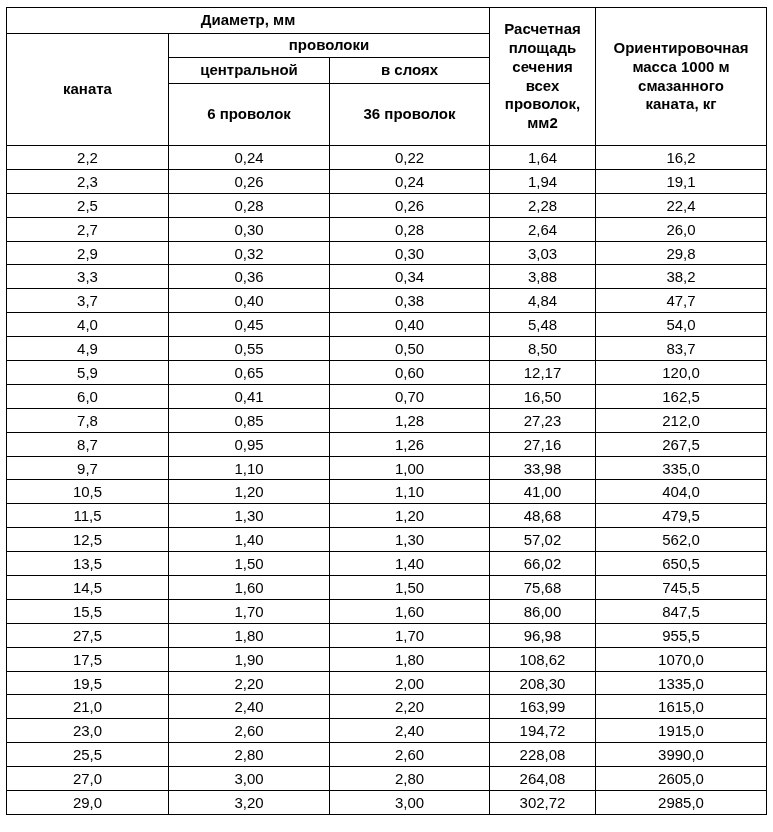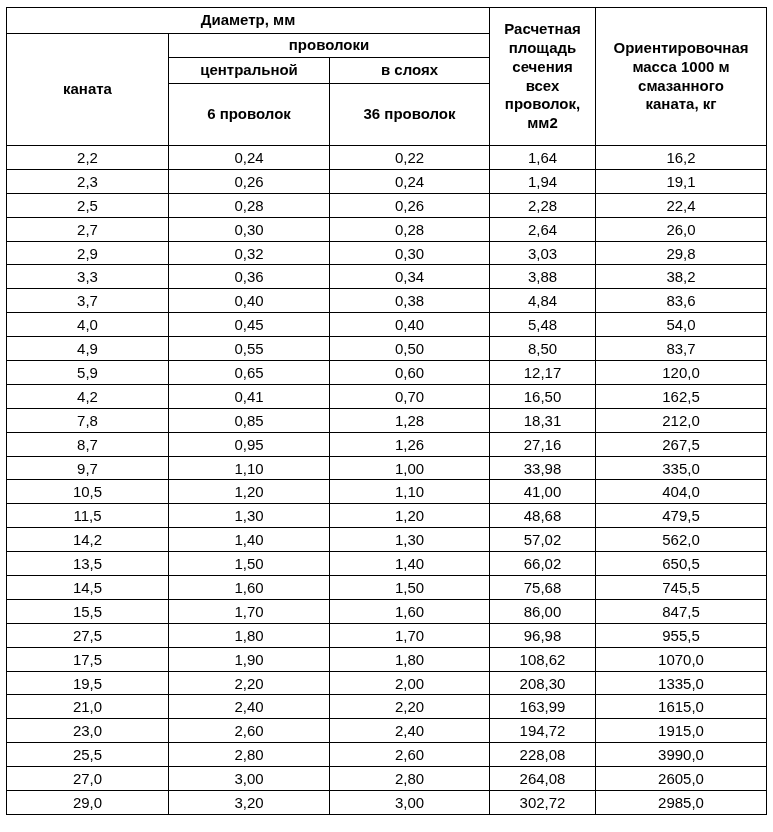--- a/index.html
+++ b/index.html
@@ -124,21 +124,21 @@
           <td>0,36</td>
           <td>0,34</td>
           <td>3,88</td>
           <td>38,2</td>
         </tr>
         <tr>
           <td>3,7</td>
           <td>0,40</td>
           <td>0,38</td>
           <td>4,84</td>
-          <td>83,6</td>
+          <td>47,7</td>
         </tr>
         <tr>
           <td>4,0</td>
           <td>0,45</td>
           <td>0,40</td>
           <td>5,48</td>
           <td>54,0</td>
         </tr>
         <tr>
           <td>4,9</td>
@@ -148,31 +148,31 @@
           <td>83,7</td>
         </tr>
         <tr>
           <td>5,9</td>
           <td>0,65</td>
           <td>0,60</td>
           <td>12,17</td>
           <td>120,0</td>
         </tr>
         <tr>
-          <td>4,2</td>
+          <td>6,0</td>
           <td>0,41</td>
           <td>0,70</td>
           <td>16,50</td>
           <td>162,5</td>
         </tr>
         <tr>
           <td>7,8</td>
           <td>0,85</td>
           <td>1,28</td>
-          <td>18,31</td>
+          <td>27,23</td>
           <td>212,0</td>
         </tr>
         <tr>
           <td>8,7</td>
           <td>0,95</td>
           <td>1,26</td>
           <td>27,16</td>
           <td>267,5</td>
         </tr>
         <tr>
@@ -190,21 +190,21 @@
           <td>404,0</td>
         </tr>
         <tr>
           <td>11,5</td>
           <td>1,30</td>
           <td>1,20</td>
           <td>48,68</td>
           <td>479,5</td>
         </tr>
         <tr>
-          <td>14,2</td>
+          <td>12,5</td>
           <td>1,40</td>
           <td>1,30</td>
           <td>57,02</td>
           <td>562,0</td>
         </tr>
         <tr>
           <td>13,5</td>
           <td>1,50</td>
           <td>1,40</td>
           <td>66,02</td>

